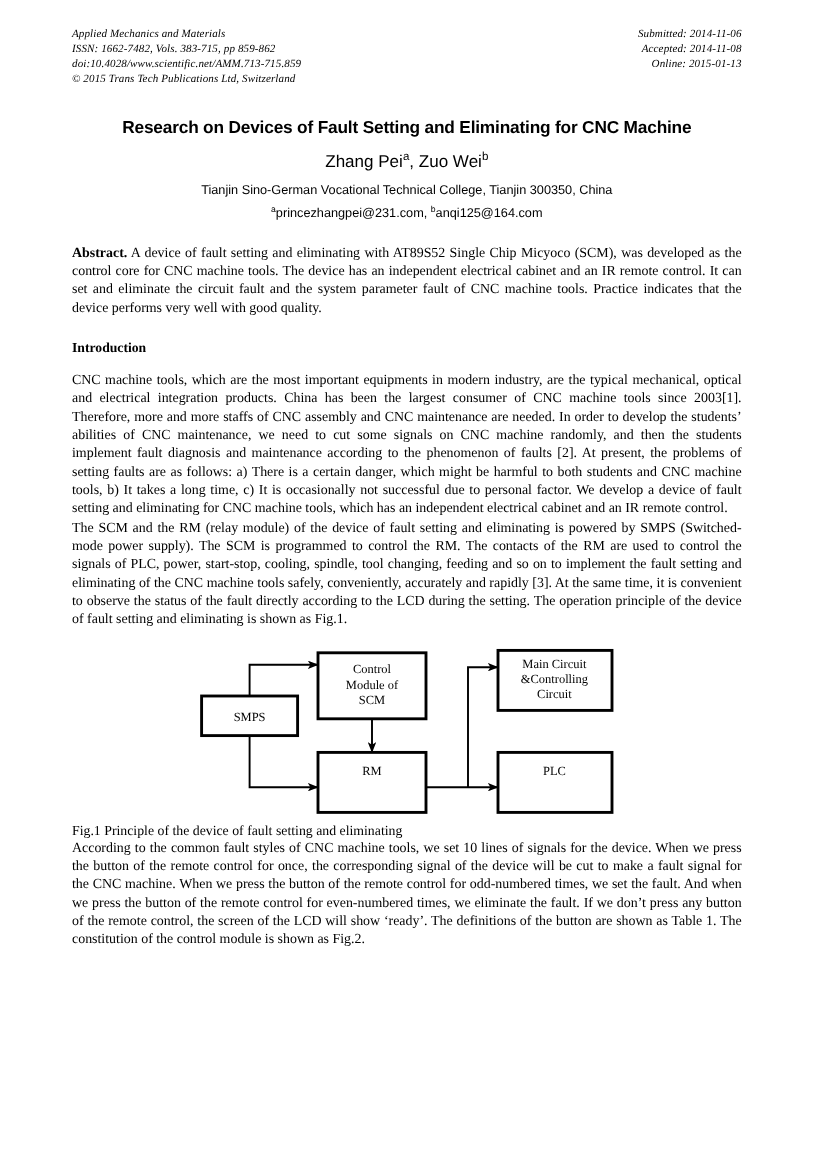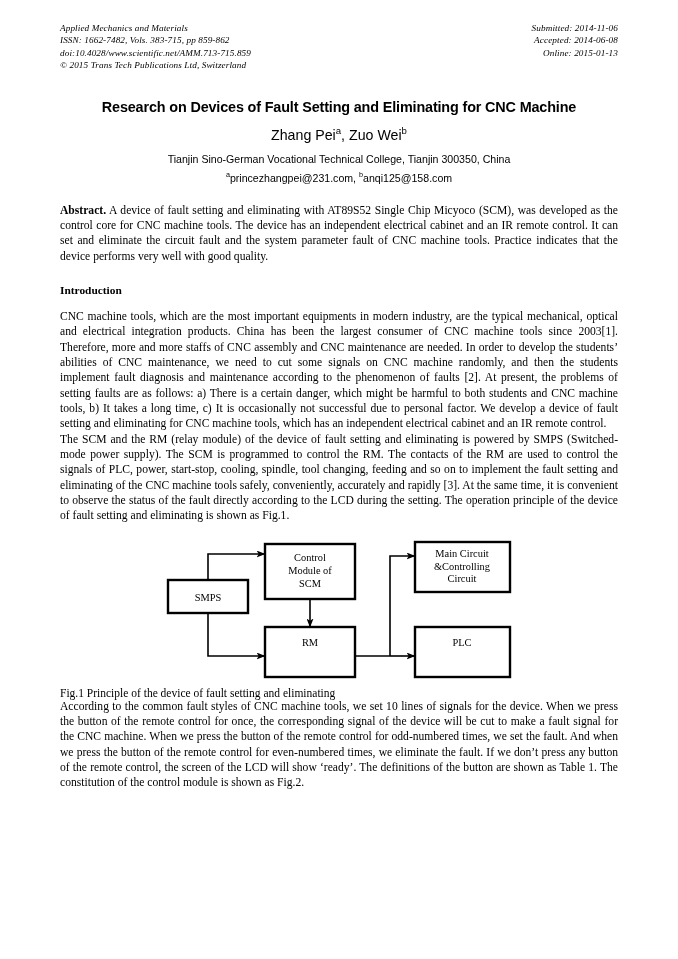--- a/index.html
+++ b/index.html
@@ -145,35 +145,35 @@
 
     <div class="journal-header">
       <div class="left-col">
         <div>Applied Mechanics and Materials</div>
         <div>ISSN: 1662-7482, Vols. 383-715, pp 859-862</div>
         <div>doi:10.4028/www.scientific.net/AMM.713-715.859</div>
         <div>© 2015 Trans Tech Publications Ltd, Switzerland</div>
       </div>
       <div class="right-col">
         <div>Submitted: 2014-11-06</div>
-        <div>Accepted: 2014-06-08</div>
+        <div>Accepted: 2014-11-08</div>
         <div>Online: 2015-01-13</div>
       </div>
     </div>
 
     <div class="title">Research on Devices of Fault Setting and Eliminating for CNC Machine</div>
 
     <div class="authors">
       <span>Zhang Pei</span><sup>a</sup><span>, </span><span>Zuo Wei</span><sup>b</sup>
     </div>
 
     <div class="affiliation">Tianjin Sino-German Vocational Technical College, Tianjin 300350, China</div>
 
     <div class="emails">
-      <sup>a</sup><span>princezhangpei@231.com, </span><sup>b</sup><span>anqi125@158.com</span>
+      <sup>a</sup><span>princezhangpei@231.com, </span><sup>b</sup><span>anqi125@164.com</span>
     </div>
 
 
     <div class="abstract">
       <span class="ab-label">Abstract.</span><span> A device of fault setting and eliminating with AT89S52 Single Chip Micyoco (SCM), was developed as the control core for CNC machine tools. The device has an independent electrical cabinet and an IR remote control. It can set and eliminate the circuit fault and the system parameter fault of CNC machine tools. Practice indicates that the device performs very well with good quality.</span>
     </div>
 
     <div class="section-heading">Introduction</div>
     <div class="body-para">CNC machine tools, which are the most important equipments in modern industry, are the typical mechanical, optical and electrical integration products. China has been the largest consumer of CNC machine tools since 2003[1]. Therefore, more and more staffs of CNC assembly and CNC maintenance are needed. In order to develop the students’ abilities of CNC maintenance, we need to cut some signals on CNC machine randomly, and then the students implement fault diagnosis and maintenance according to the phenomenon of faults [2]. At present, the problems of setting faults are as follows: a) There is a certain danger, which might be harmful to both students and CNC machine tools, b) It takes a long time, c) It is occasionally not successful due to personal factor. We develop a device of fault setting and eliminating for CNC machine tools, which has an independent electrical cabinet and an IR remote control.</div>
     <div class="body-para tight">The SCM and the RM (relay module) of the device of fault setting and eliminating is powered by SMPS (Switched-mode power supply). The SCM is programmed to control the RM. The contacts of the RM are used to control the signals of PLC, power, start-stop, cooling, spindle, tool changing, feeding and so on to implement the fault setting and eliminating of the CNC machine tools safely, conveniently, accurately and rapidly [3]. At the same time, it is convenient to observe the status of the fault directly according to the LCD during the setting. The operation principle of the device of fault setting and eliminating is shown as Fig.1.</div>

